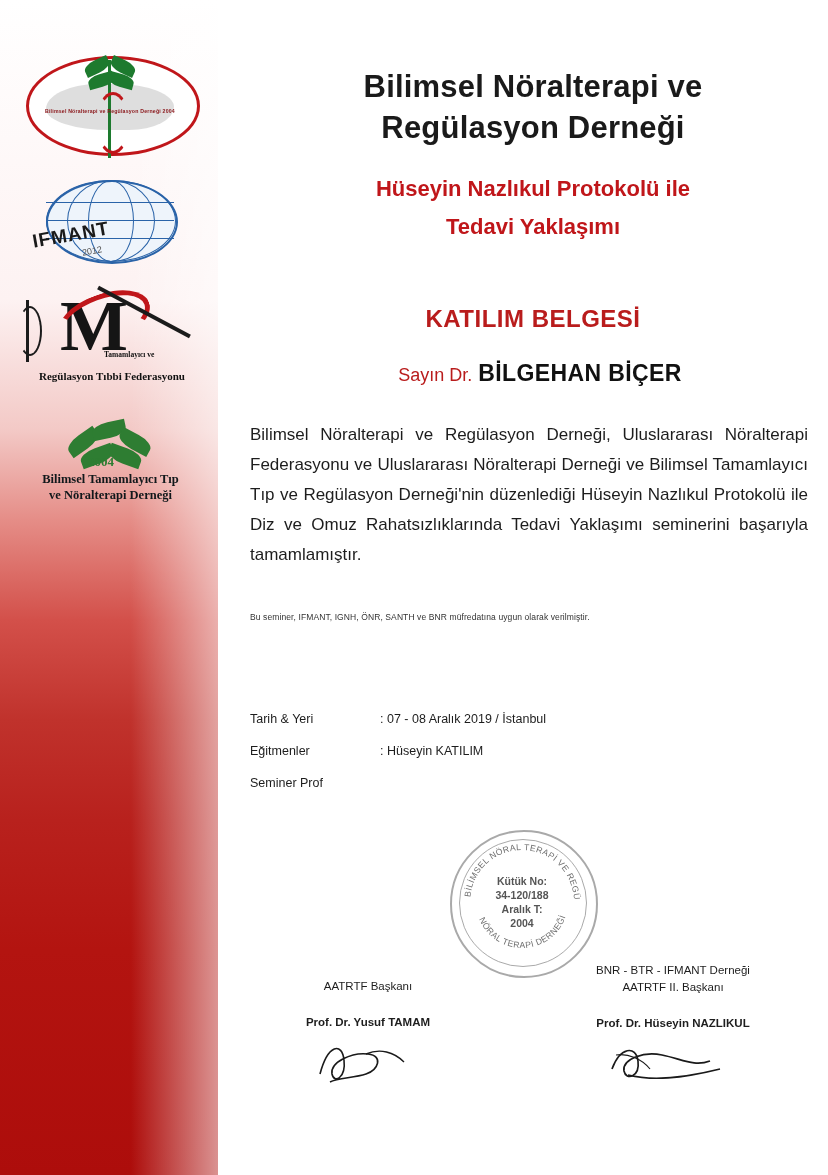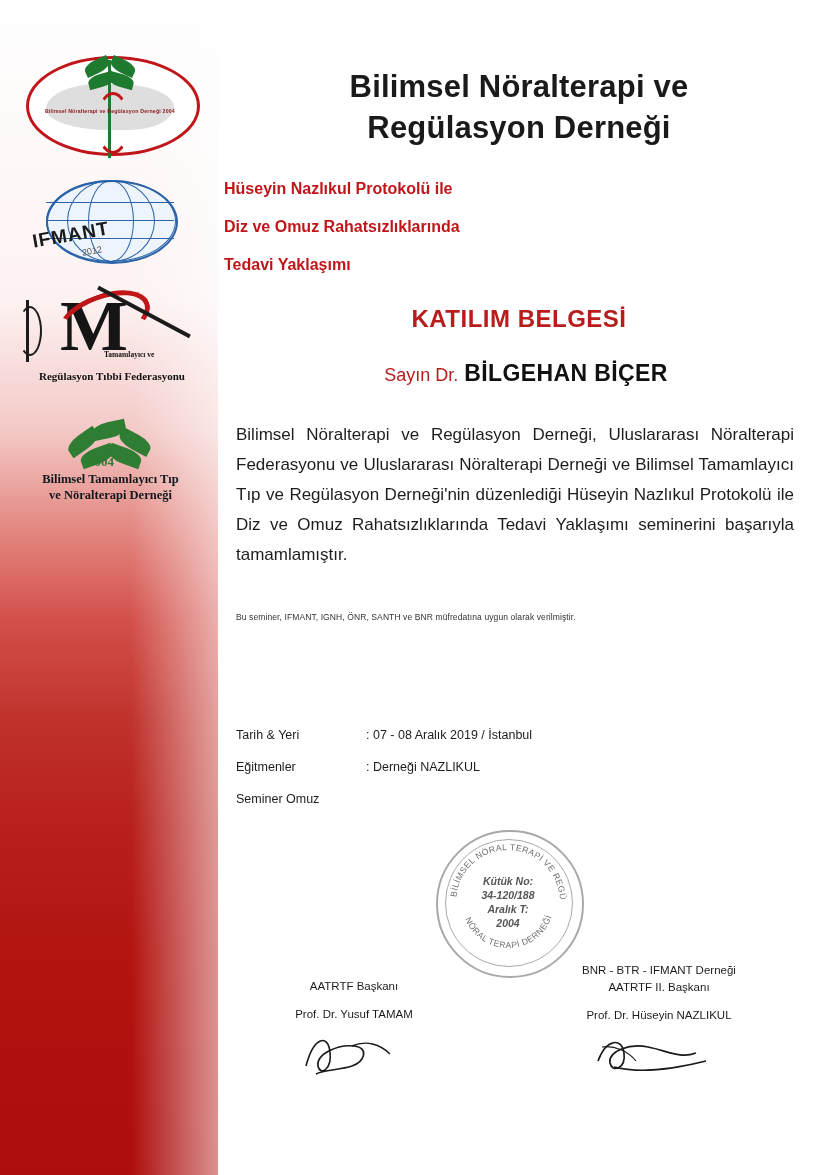--- a/index.html
+++ b/index.html
@@ -276,21 +276,21 @@
     left: 0;
     font-family: "Liberation Serif", serif;
     font-weight: bold;
     color: #11181b;
   }
   .logo4 .t1 { top: 58px; font-size: 12.5px; }
   .logo4 .t2 { top: 74px; font-size: 12.5px; }
   
   .content {
     position: absolute;
-    left: 214px;
+    left: 228px;
     top: 0;
     width: 506px;
     height: 1175px;
   }
   .title {
     position: absolute;
     left: 20px;
     top: 66px;
     width: 570px;
     text-align: center;
@@ -298,22 +298,22 @@
     line-height: 41px;
     font-weight: bold;
     color: #1a1a1a;
     letter-spacing: .2px;
   }
   .subtitle {
     position: absolute;
     left: 10px;
     top: 170px;
     width: 590px;
-    text-align: left;
-    font-size: 16px;
+    text-align: center;
+    font-size: 22px;
     line-height: 38px;
     font-weight: bold;
     color: #c0161a;
   }
   .doctype {
     position: absolute;
     left: 10px;
     top: 305px;
     width: 590px;
     text-align: center;
@@ -359,21 +359,20 @@
     color: #333;
     letter-spacing: .1px;
   }
   .details {
     position: absolute;
     left: 22px;
     top: 712px;
     width: 520px;
     font-size: 12.5px;
     color: #1d1d1d;
-    margin-top: 16px;
   }
   .details .row {
     display: flex;
     margin-bottom: 18px;
   }
   .details .label { width: 130px; }
   .details .value { flex: 1; }
   
   .stamp {
     position: absolute;
@@ -399,35 +398,34 @@
   .stamp .center {
     position: absolute;
     left: 22px;
     top: 44px;
     width: 100px;
     text-align: center;
     font-size: 10.5px;
     line-height: 14px;
     color: #555;
     font-weight: bold;
-    font-style: italic;
   }
   .stamp svg { position: absolute; left: 0; top: 0; }
   .stamp text { fill: #6f6f6f; font-size: 8.6px; font-family: "Liberation Sans", sans-serif; letter-spacing: .4px;}
   
   .sig {
     position: absolute;
     text-align: center;
     font-size: 11.5px;
     color: #1d1d1d;
   }
   .sig-left { left: 30px; top: 978px; width: 220px; }
   .sig-right { left: 300px; top: 962px; width: 290px; }
   .sig .role { line-height: 17px; }
-  .sig .person { font-weight: normal; font-size: 11.5px; margin-top: 13px; }
+  .sig .person { font-weight: bold; font-size: 11.5px; margin-top: 21px; }
   .sig .scribble {
     margin-top: 6px;
     height: 56px;
   }
   .sig .scribble svg { display: block; margin: 0 auto; }
 </style>
 </head>
 <body>
 
 <div class="certificate">
@@ -487,45 +485,44 @@
 
   <div class="content">
 
     <div class="title">
       <div>Bilimsel Nöralterapi ve</div>
       <div>Regülasyon Derneği</div>
     </div>
 
     <div class="subtitle">
       <div>Hüseyin Nazlıkul Protokolü ile</div>
-      <div>Diz ve Omuz Rahatsızlıklarında</div>
       <div>Tedavi Yaklaşımı</div>
     </div>
 
     <div class="doctype">KATILIM BELGESİ</div>
 
     <div class="recipient">
       <span class="salutation">Sayın Dr.</span><span class="name">BİLGEHAN BİÇER</span>
     </div>
 
     <div class="body-text">Bilimsel Nöralterapi ve Regülasyon Derneği, Uluslararası Nöralterapi Federasyonu ve Uluslararası Nöralterapi Derneği ve Bilimsel Tamamlayıcı Tıp ve Regülasyon Derneği'nin düzenlediği Hüseyin Nazlıkul Protokolü ile Diz ve Omuz Rahatsızlıklarında Tedavi Yaklaşımı seminerini başarıyla tamamlamıştır.</div>
 
     <div class="footnote">Bu seminer, IFMANT, IGNH, ÖNR, SANTH ve BNR müfredatına uygun olarak verilmiştir.</div>
 
     <div class="details">
       <div class="row">
         <div class="label">Tarih &amp; Yeri</div>
         <div class="value">: 07 - 08 Aralık 2019 / İstanbul</div>
       </div>
       <div class="row">
         <div class="label">Eğitmenler</div>
-        <div class="value">: Derneği NAZLIKUL</div>
+        <div class="value">: Hüseyin KATILIM</div>
       </div>
       <div class="row">
-        <div class="label">Seminer Omuz</div>
+        <div class="label">Seminer Prof</div>
       </div>
     </div>
 
     <div class="stamp">
       <div class="ring"></div>
       <div class="ring ring2"></div>
       <svg width="144" height="144" viewBox="0 0 144 144">
         <defs>
           <path id="arcTop" d="M 20,72 A 52,52 0 0 1 124,72"></path>
           <path id="arcBottom" d="M 26,72 A 46,46 0 0 0 118,72"></path>

